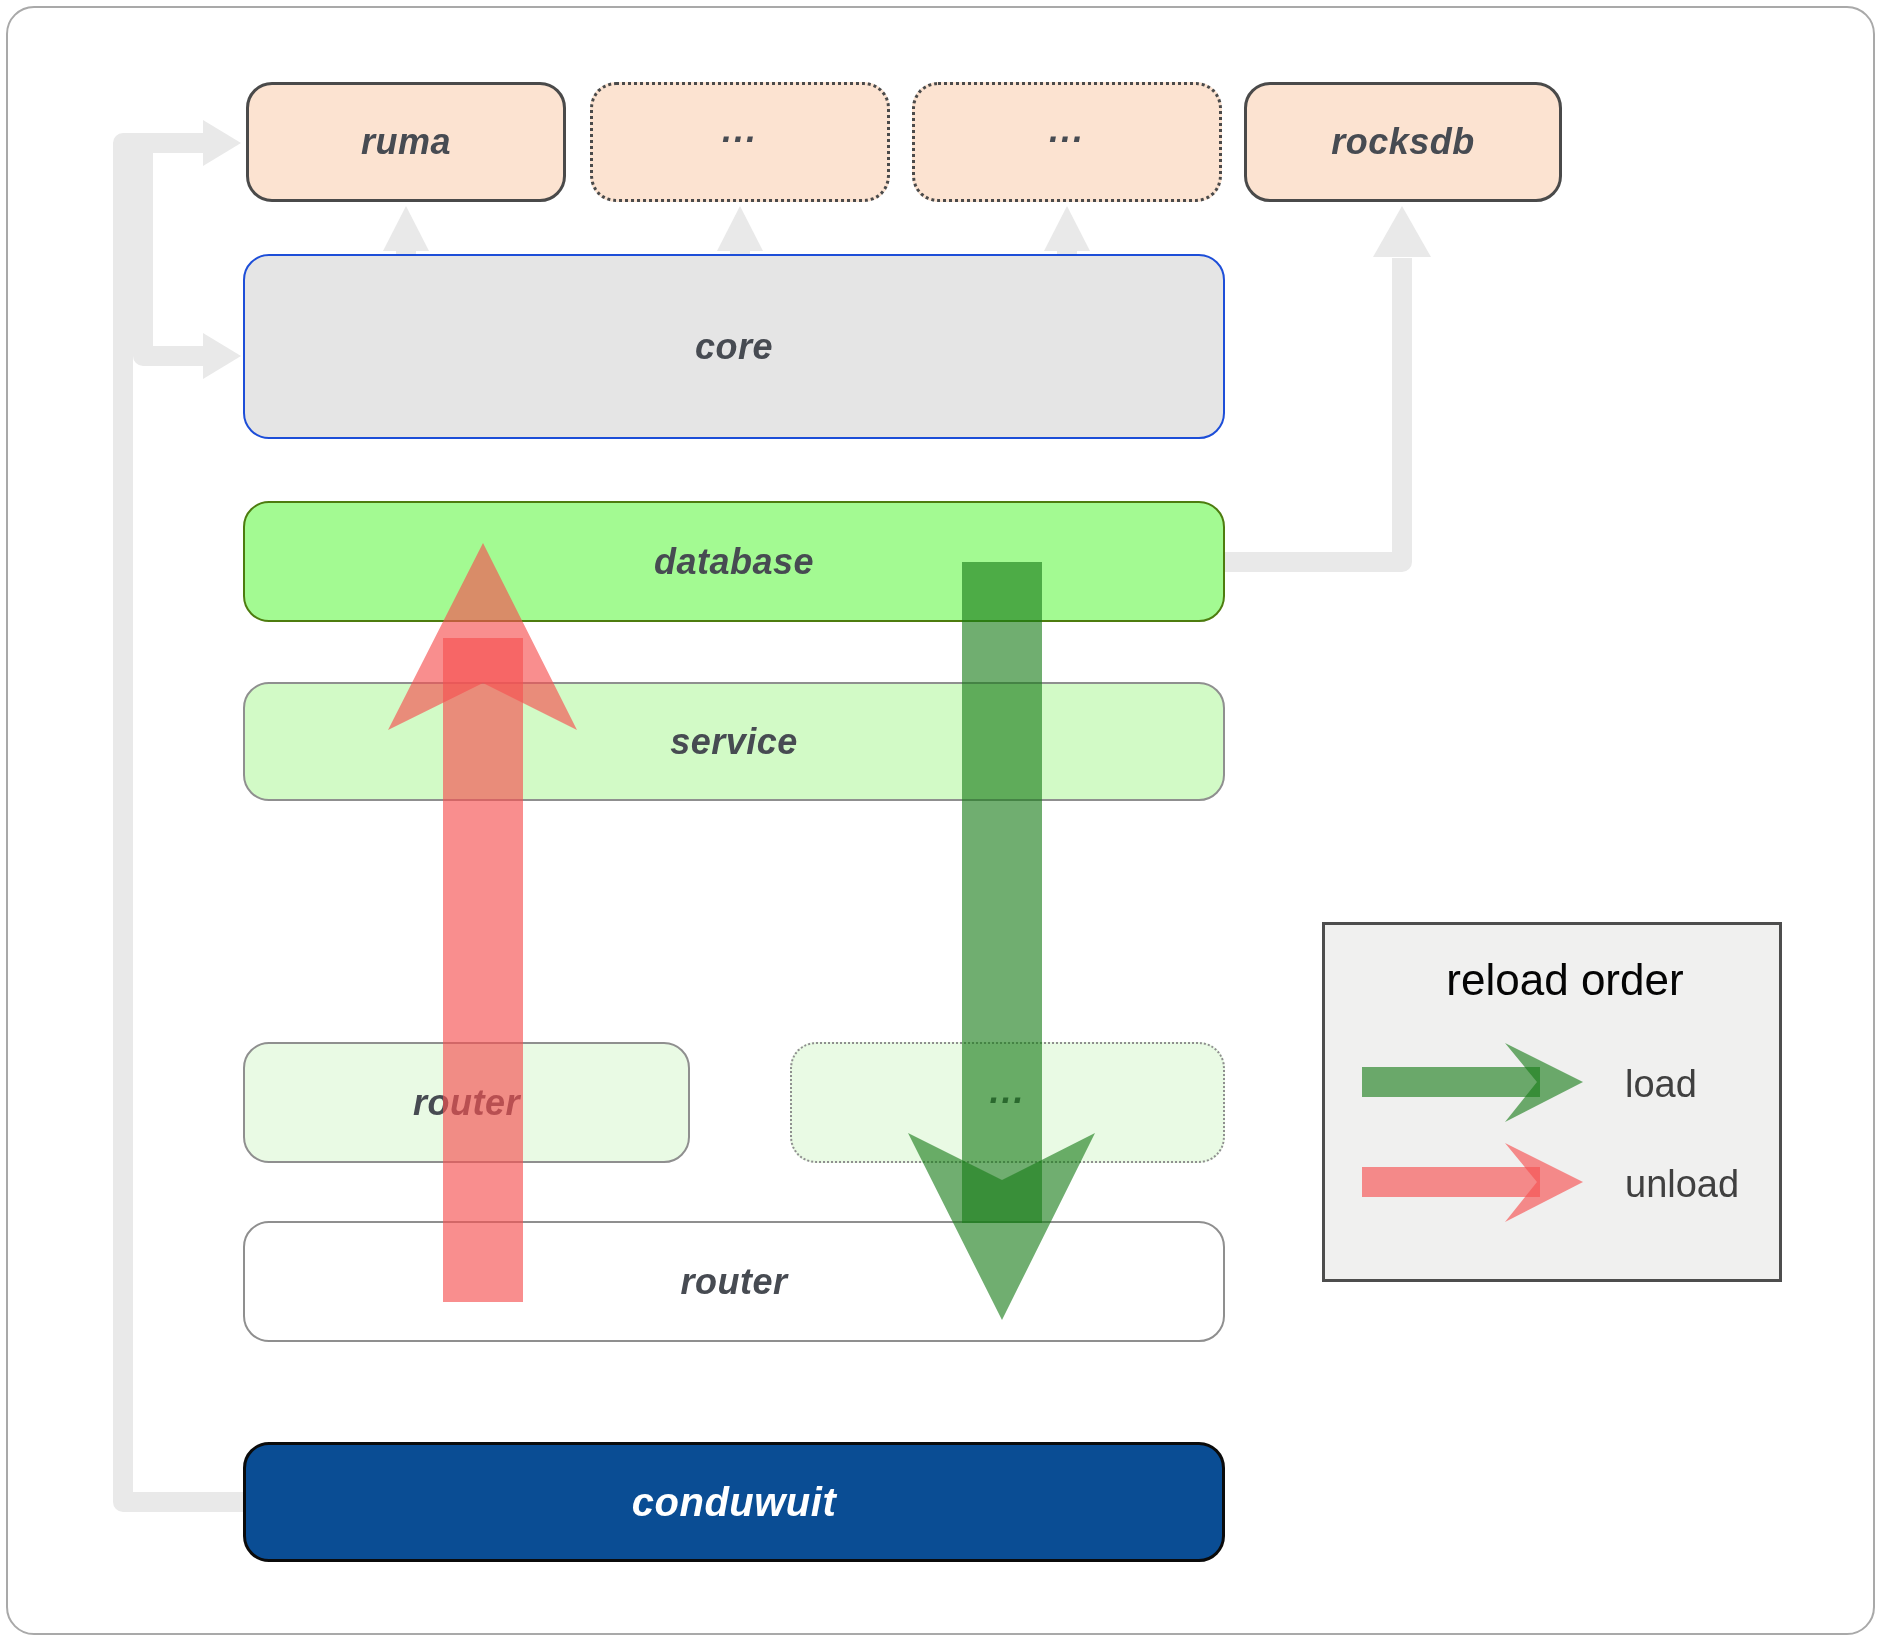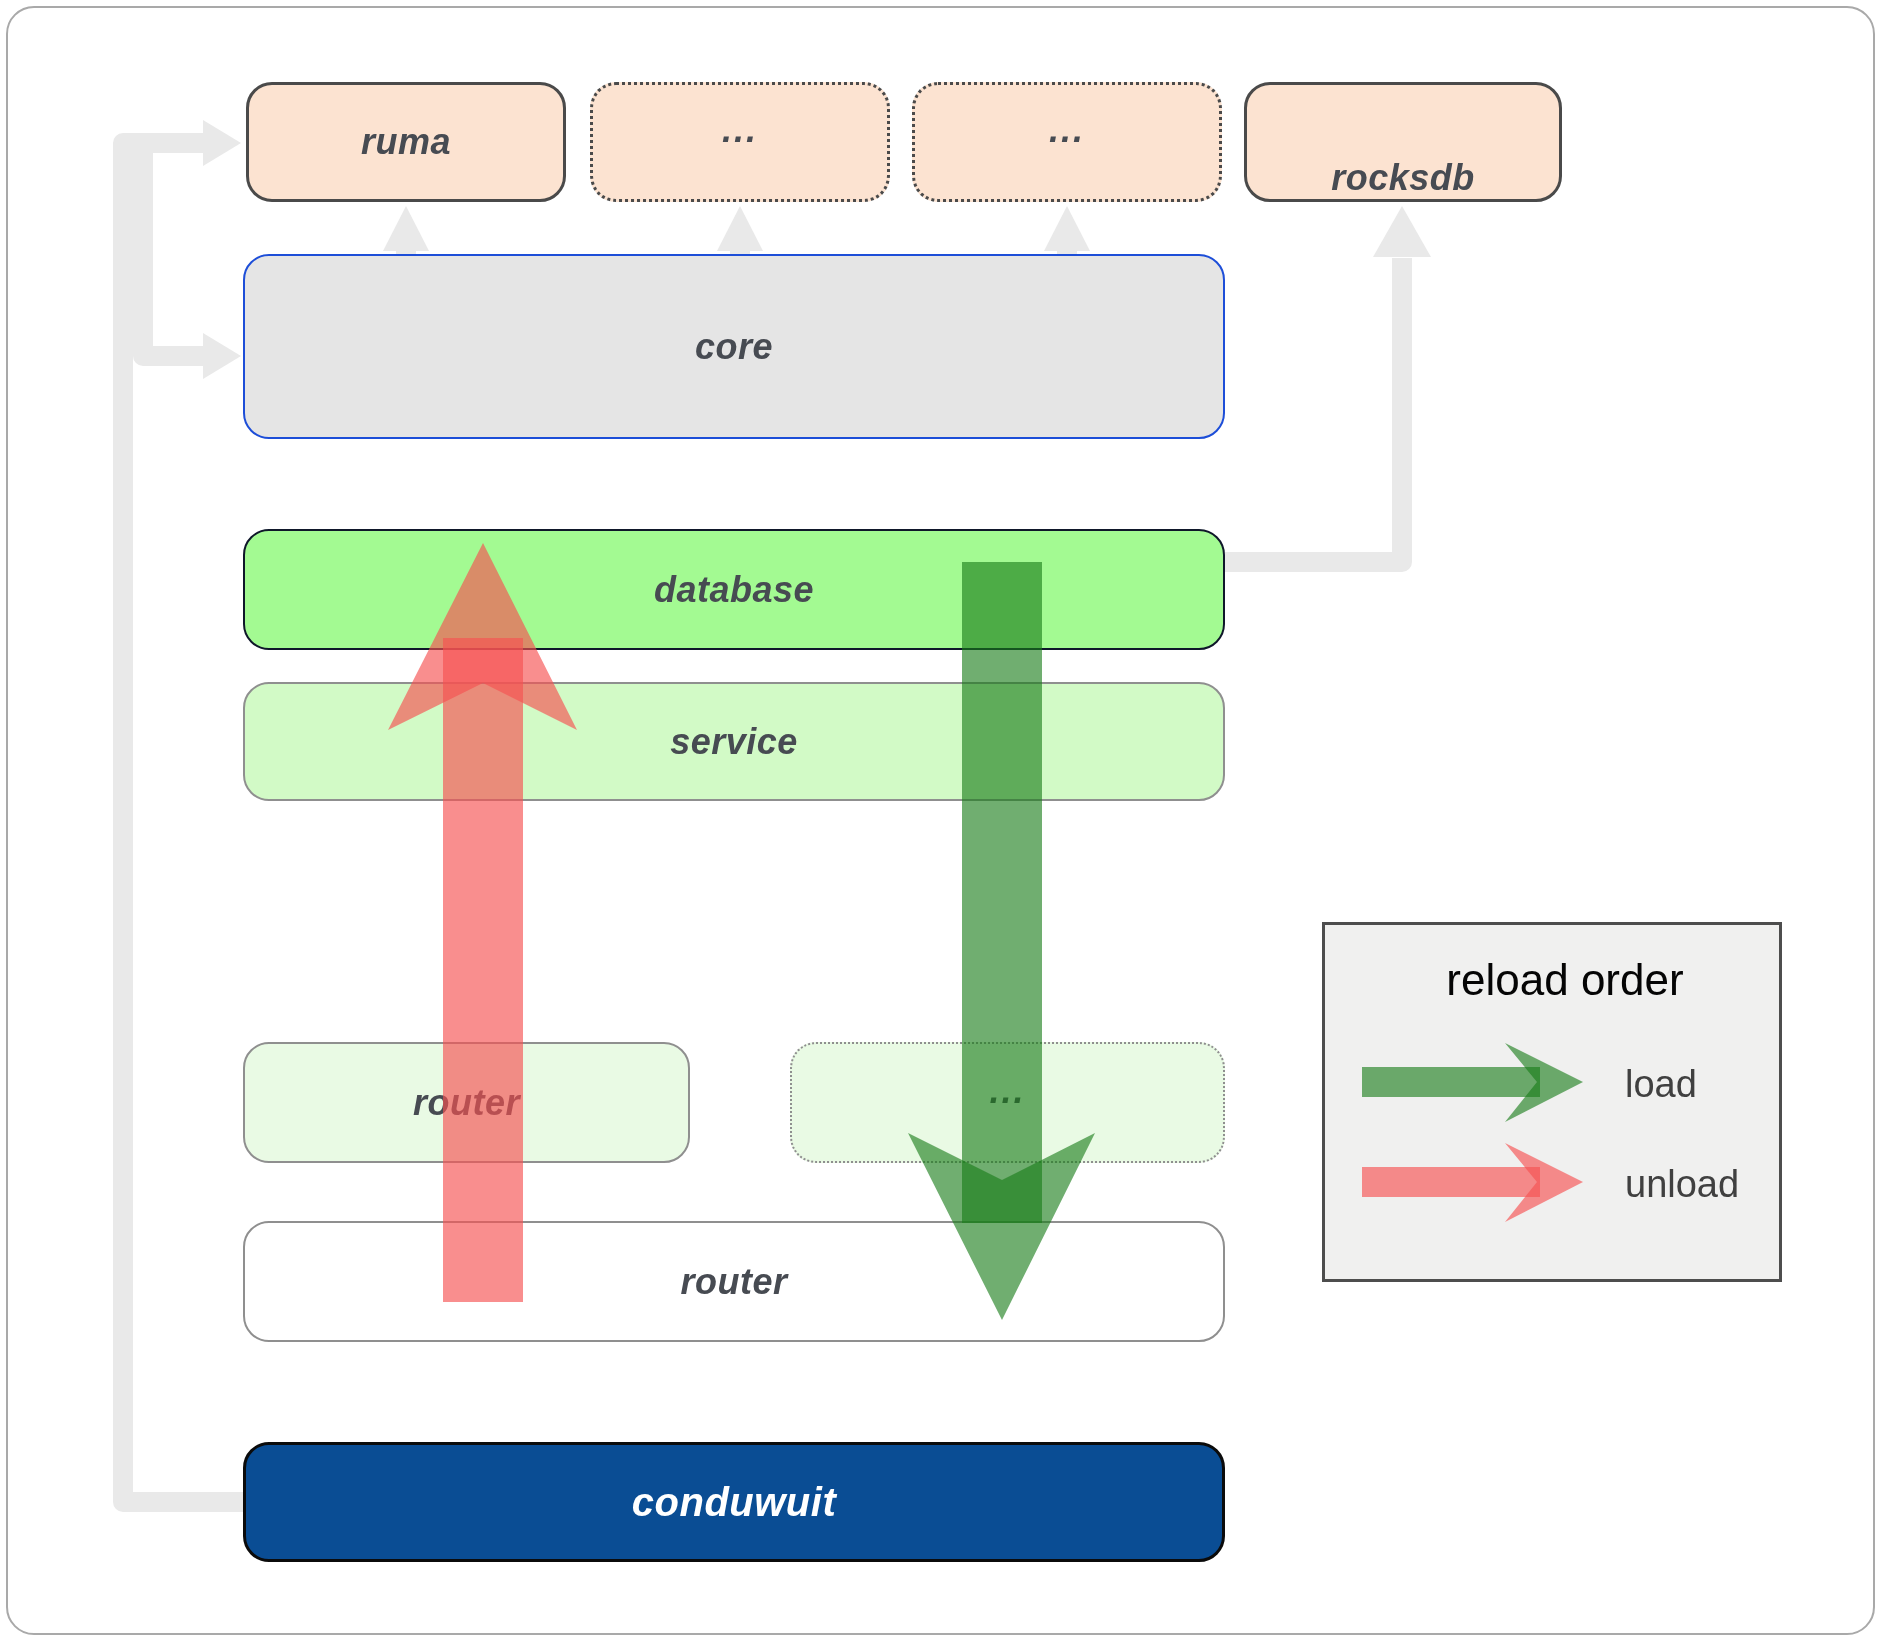--- a/index.html
+++ b/index.html
@@ -17,23 +17,23 @@
   .node{
     position:absolute;display:flex;align-items:center;justify-content:center;
     box-sizing:border-box;border-radius:26px;z-index:2;
     font-size:36px;font-weight:bold;color:#474b52;letter-spacing:0.5px;
   }
   .node .lbl{position:relative;font-style:italic;}
   .dots-node .lbl{transform:translateY(-12px);letter-spacing:2px;}
   #n-ruma     {left:246px; top:82px;  width:320px;height:120px;background:#fce3d1;border:3px solid #4a4a4a;}
   #n-dots1    {left:590px; top:82px;  width:300px;height:120px;background:#fce3d1;border:3px dotted #4a4a4a;}
   #n-dots2    {left:912px; top:82px;  width:310px;height:120px;background:#fce3d1;border:3px dotted #4a4a4a;}
-  #n-rocksdb  {left:1244px;top:82px;  width:318px;height:120px;background:#fce3d1;border:3px solid #4a4a4a;align-items:flex-end;}
+  #n-rocksdb  {left:1244px;top:82px;  width:318px;height:120px;background:#fce3d1;border:3px solid #4a4a4a;}
   #n-core     {left:243px; top:254px; width:982px;height:185px;background:#e5e5e5;border:2px solid #1d4ed8;}
-  #n-database {left:243px; top:501px; width:982px;height:121px;background:#a3fa92;border:2px solid #0f172a;margin-top:28px;}
+  #n-database {left:243px; top:501px; width:982px;height:121px;background:#a3fa92;border:2px solid #4d7c0f;}
   #n-service  {left:243px; top:682px; width:982px;height:119px;background:#d2fac6;border:2px solid #8f8f8f;}
   #n-api      {left:243px; top:861px; width:982px;height:121px;background:#defcd5;border:2px solid #8f8f8f;}
   #n-admin    {left:243px; top:1042px;width:447px;height:121px;background:#e9fae4;border:2px solid #8f8f8f;}
   #n-admindots{left:790px; top:1042px;width:435px;height:121px;background:#e9fae4;border:2px dotted #8f8f8f;}
   #n-router   {left:243px; top:1221px;width:982px;height:121px;background:#ffffff;border:2px solid #8f8f8f;}
   #n-conduwuit{left:243px; top:1442px;width:982px;height:120px;background:#0a4d94;border:3px solid #0b0b0b;color:#ffffff;font-size:40px;}
   #legend{
     position:absolute;left:1322px;top:922px;width:460px;height:360px;
     background:#f0f0ef;border:3px solid #4d4d4d;box-sizing:border-box;z-index:2;
   }

